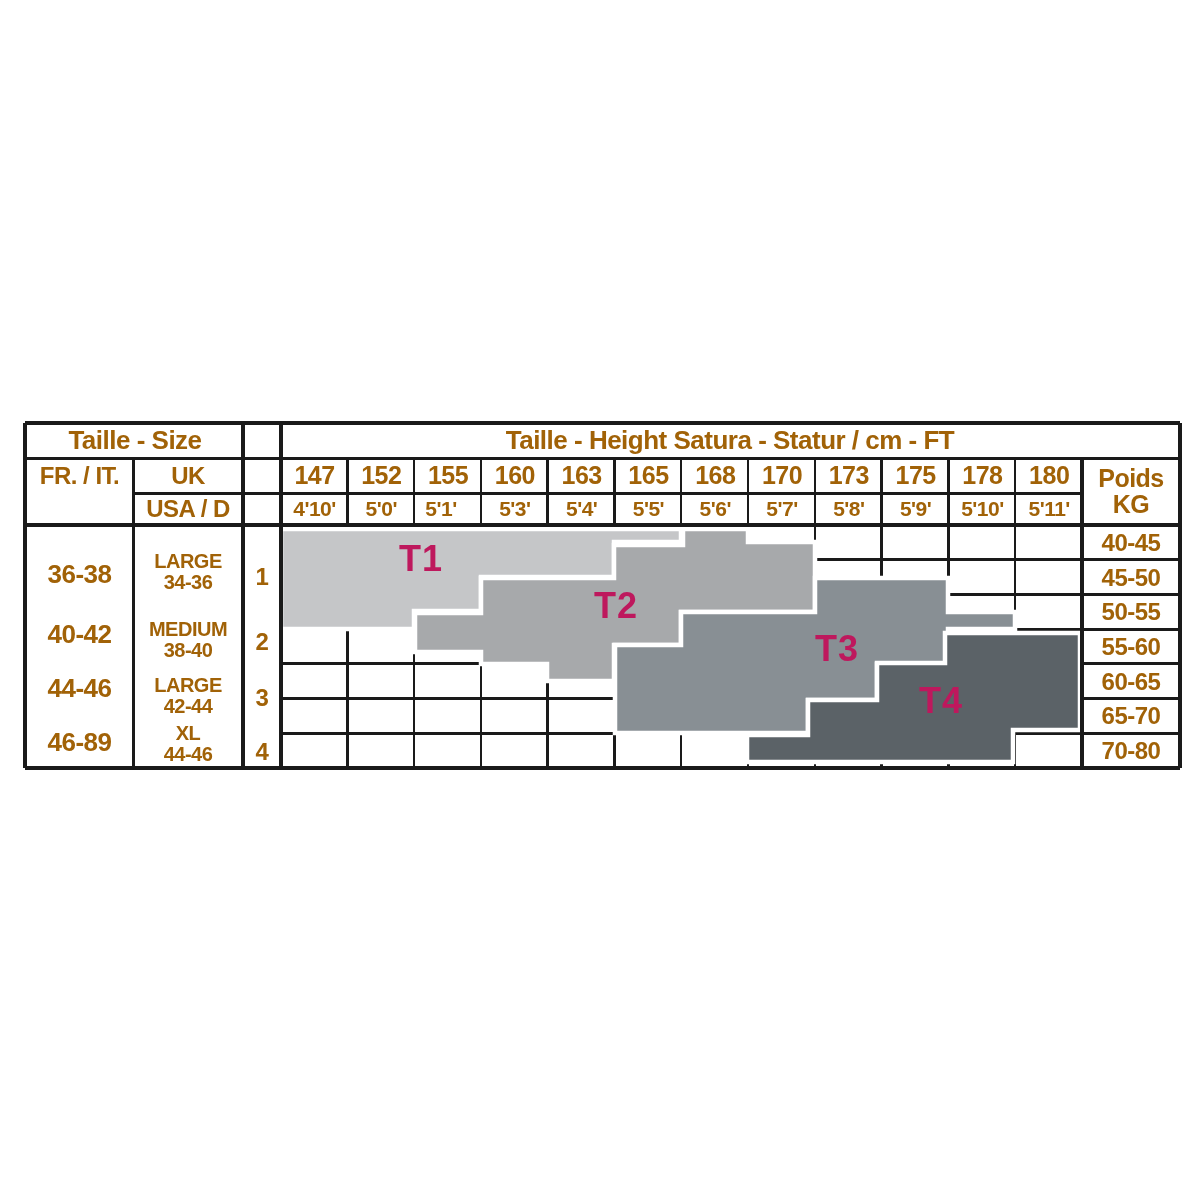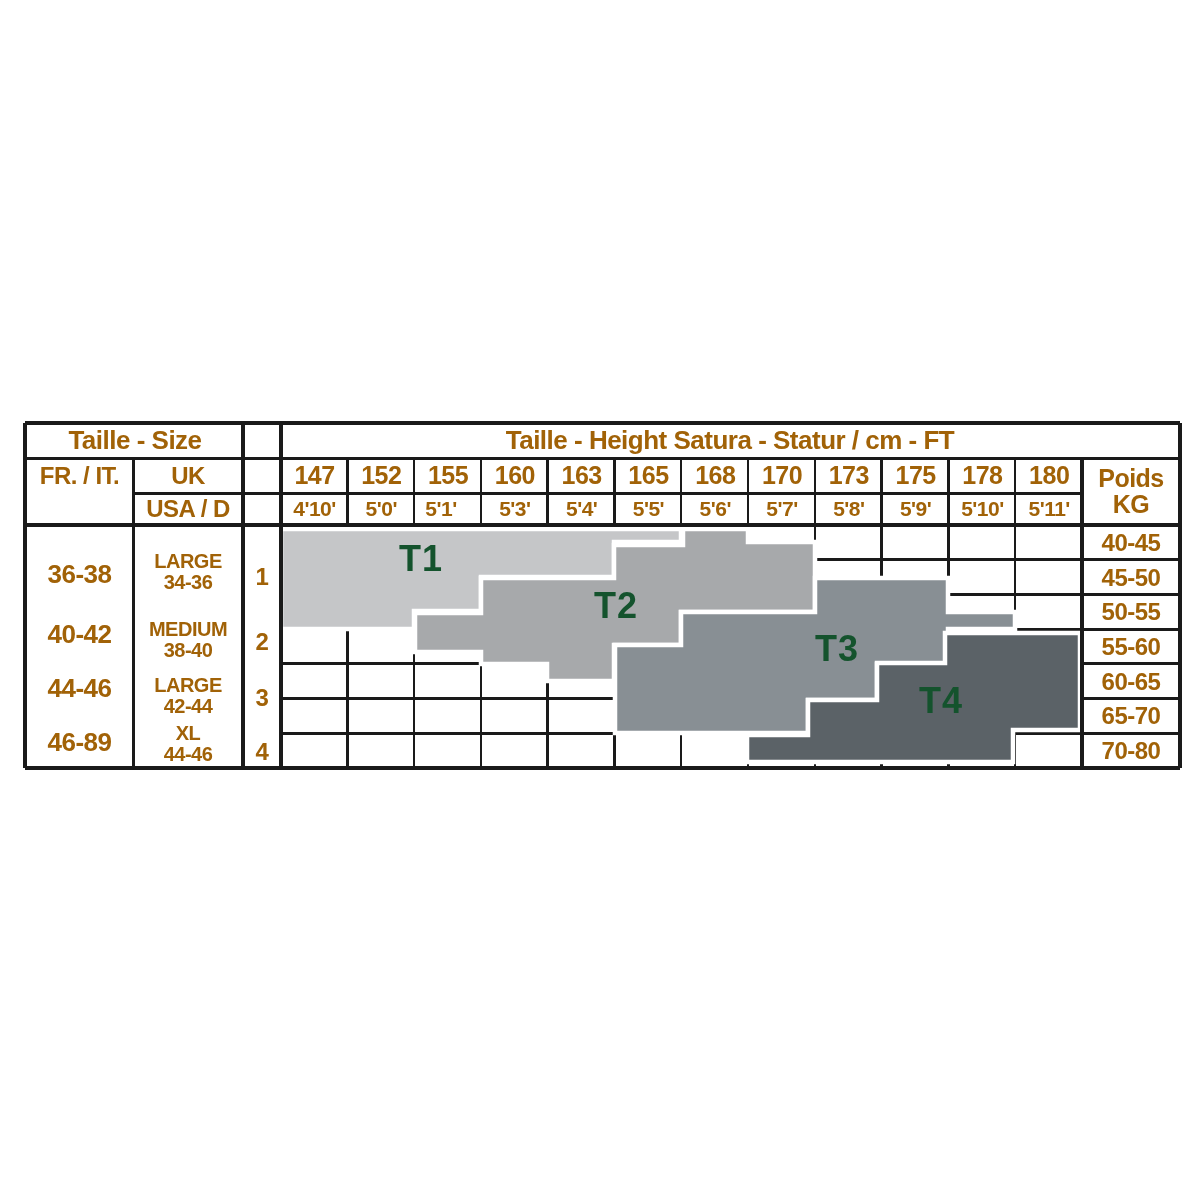--- a/index.html
+++ b/index.html
@@ -3,21 +3,21 @@
 <meta charset="utf-8">
 <style>
   html,body{margin:0;padding:0;background:#ffffff;}
   .stage{position:relative;width:1200px;height:1200px;background:#ffffff;overflow:hidden;
          font-family:"Liberation Sans","DejaVu Sans",sans-serif;color:#262626;}
   .cell{position:absolute;display:flex;align-items:center;justify-content:center;
         font-weight:bold;color:#a16207;letter-spacing:-0.5px;white-space:pre;line-height:1.05;
         transform-origin:center;}
   .two{flex-direction:column;}
   svg{position:absolute;left:0;top:0;}
-  .bandlab{position:absolute;font-weight:bold;font-size:36px;color:#14532d;
+  .bandlab{position:absolute;font-weight:bold;font-size:36px;color:#be185d;
            transform:translate(-50%,-55%);letter-spacing:1px;}
 </style>
 </head>
 <body>
 
 <div class="stage">
   <svg id="chart-svg" width="1200" height="1200">
       <line x1="347.29" y1="458" x2="347.29" y2="768" stroke="#1a1a1a" stroke-width="2.5" shape-rendering="crispEdges"></line>
       <line x1="414.08000000000004" y1="458" x2="414.08000000000004" y2="768" stroke="#1a1a1a" stroke-width="2.5" shape-rendering="crispEdges"></line>
       <line x1="480.87" y1="458" x2="480.87" y2="768" stroke="#1a1a1a" stroke-width="2.5" shape-rendering="crispEdges"></line>

